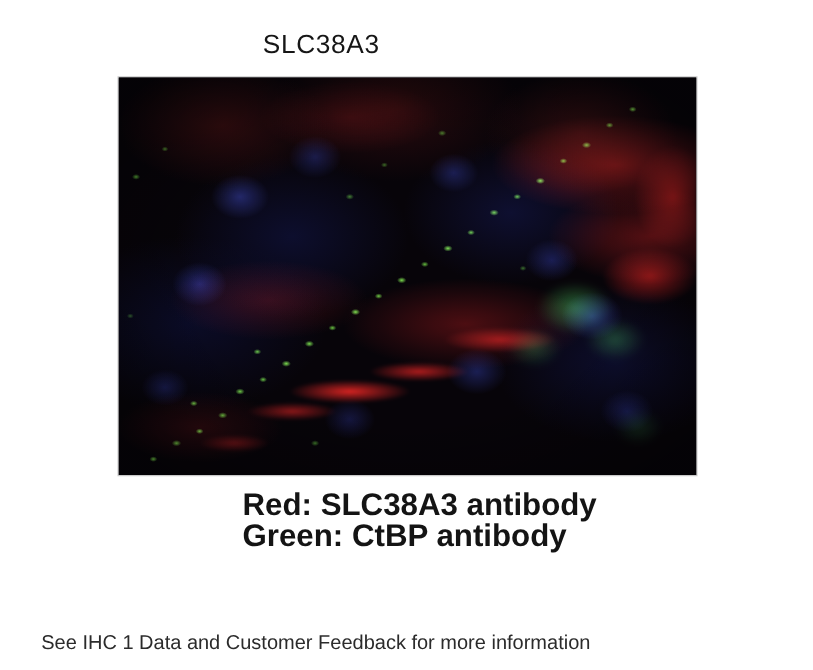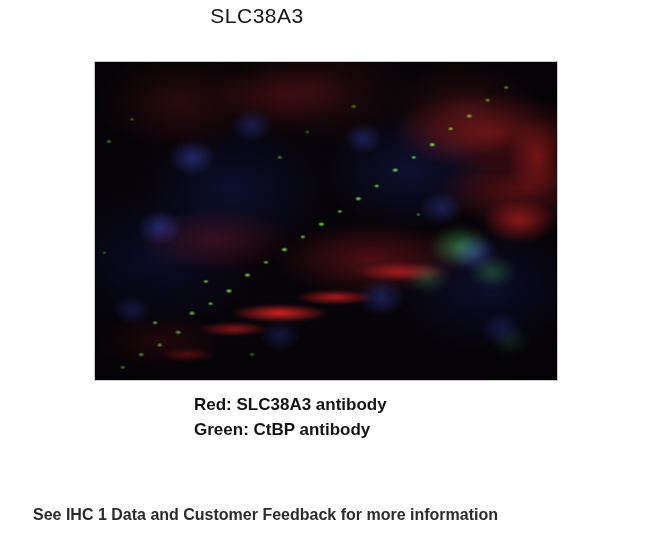--- a/index.html
+++ b/index.html
@@ -12,21 +12,21 @@
     height: 536px;
     position: relative;
     overflow: hidden;
     font-family: "Liberation Sans", sans-serif;
     color: #1a1a1a;
   }
 
   
   #figure-title {
     position: absolute;
-    top: 4px;
+    top: 24px;
     left: 0;
     width: 514px;
     text-align: center;
     font-size: 21px;
     font-weight: 400;
     letter-spacing: 0.5px;
     color: #161616;
   }
 
   
@@ -162,34 +162,34 @@
     background:
       radial-gradient(ellipse 300px 200px at 50% 50%, transparent 55%, rgba(0,0,0,0.38) 100%);
     pointer-events: none;
   }
 
   
   #caption {
     position: absolute;
     left: 194px;
     top: 392px;
-    font-size: 17px;
+    font-size: 25px;
     font-weight: 700;
     line-height: 25px;
     color: #141414;
   }
   #caption div { white-space: nowrap; }
 
   
   #footer-note {
     position: absolute;
     left: 33px;
     top: 506px;
     font-size: 16px;
-    font-weight: 700;
+    font-weight: 400;
     color: #2b2b2b;
     white-space: nowrap;
   }
 </style>
 </head>
 <body>
 
 <div id="figure-title">SLC38A3</div>
 
 <div id="micrograph">

